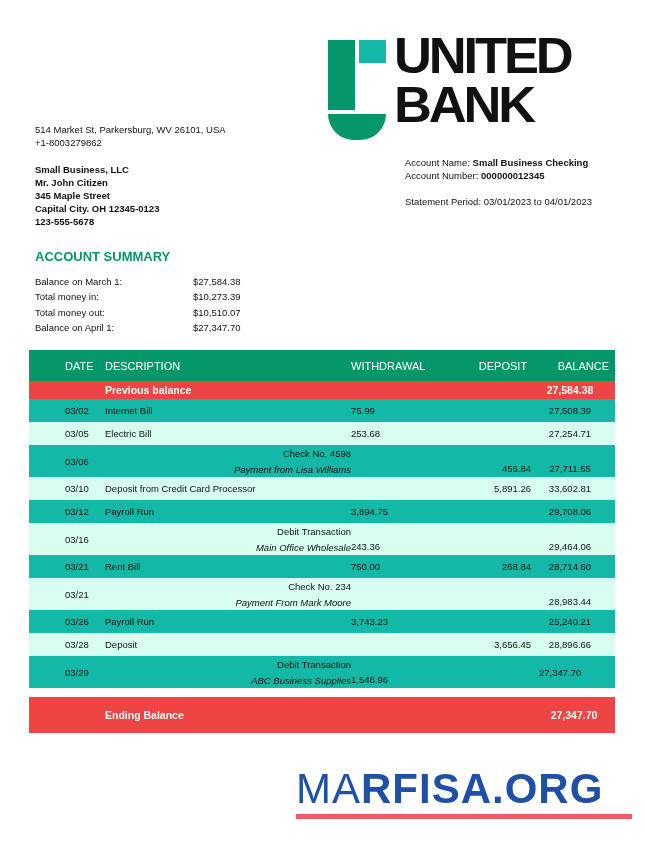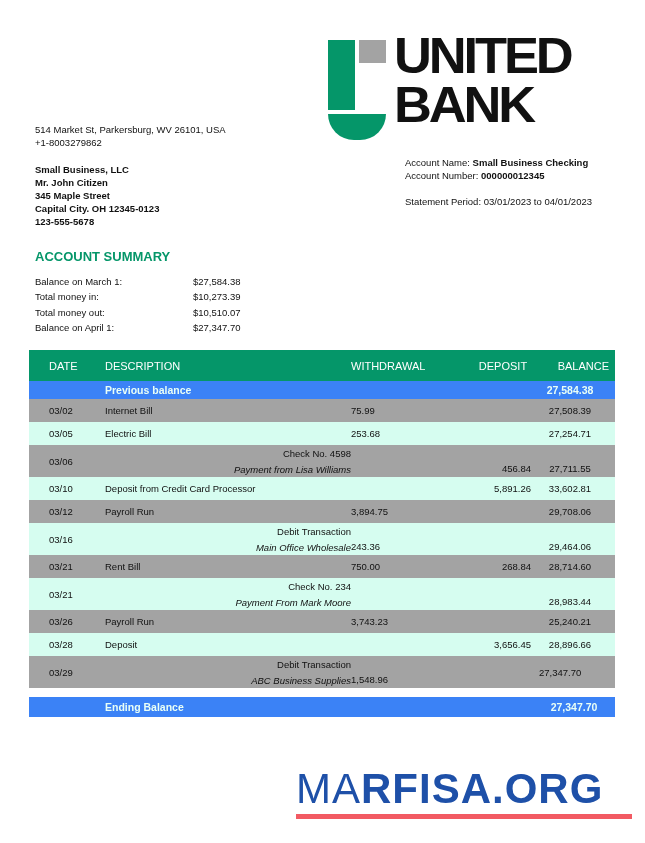--- a/index.html
+++ b/index.html
@@ -21,31 +21,31 @@
   .account .period { margin-top: 13px; }
 
   .summary-title { position: absolute; left: 35px; top: 249px; font-size: 13px; font-weight: 700; color: #059669; }
   .summary { position: absolute; left: 35px; top: 274px; font-size: 9.5px; line-height: 15.3px; }
   .summary-row { display: flex; }
   .summary-row .k { width: 158px; }
 
   .table { position: absolute; left: 29px; top: 350px; width: 586px; font-size: 9.5px; }
   .thead { display: flex; align-items: center; height: 31px; background: #059669; color: #fff; font-size: 11px; }
   .row { display: flex; align-items: center; }
-  .c-date { width: 76px; padding-left: 20px; }
+  .c-date { width: 76px; padding-left: 36px; }
   .c-desc { width: 246px; }
   .c-wd { width: 98px; }
   .c-dep { width: 90px; text-align: right; padding-right: 8px; }
   .c-bal { width: 76px; text-align: center; padding-right: 14px; }
   .thead .c-dep { text-align: center; padding-right: 0; padding-left: 18px; }
   .thead .c-bal { text-align: right; padding-right: 6px; }
   .thead .c-wd { width: 98px; }
-  .band { height: 18px; background: #3b82f6; color: #e9fff6; font-weight: 700; font-size: 10.5px; }
+  .band { height: 18px; background: #ef4444; color: #e9fff6; font-weight: 700; font-size: 10.5px; }
   .band .c-bal { padding-right: 14px; font-weight: 700; }
-  .r { height: 23px; background: #a3a3a3; }
+  .r { height: 23px; background: #14b8a6; }
   .r.alt { background: #d6fdf0; }
   .r.tall { height: 32px; align-items: stretch; }
   .r.tall .c-date { display: flex; align-items: center; }
   .r.tall .c-desc { display: flex; flex-direction: column; justify-content: center; align-items: flex-end; }
   .r.tall .sub { font-style: italic; margin-top: 5px; }
   .r.tall .top { padding-top: 18px; }
   .r.tall .mid { display: flex; align-items: center; }
   .gap { height: 9px; }
 
   .footer-brand { position: absolute; left: 296px; top: 766px; width: 336px; }
@@ -208,21 +208,21 @@
     <div class="c-desc">
         <div>Debit Transaction</div>
         <div class="sub">ABC Business Supplies</div>
       </div>
     <div class="c-wd top">1,548.96</div>
     <div class="c-dep top"></div>
     <div class="c-bal mid">27,347.70</div>
   </div>
 
   <div class="gap"></div>
-  <div class="band row" style="height:20px;">
+  <div class="band row" style="height:36px;">
     <div class="c-date"></div>
     <div class="c-desc">Ending Balance</div>
     <div class="c-wd"></div>
     <div class="c-dep"></div>
     <div class="c-bal" style="padding-right:6px;">27,347.70</div>
   </div>
 </div>
 
 <div class="footer-brand">
   <div class="txt"><span>MA</span><b>RFISA</b><b>.ORG</b></div>

